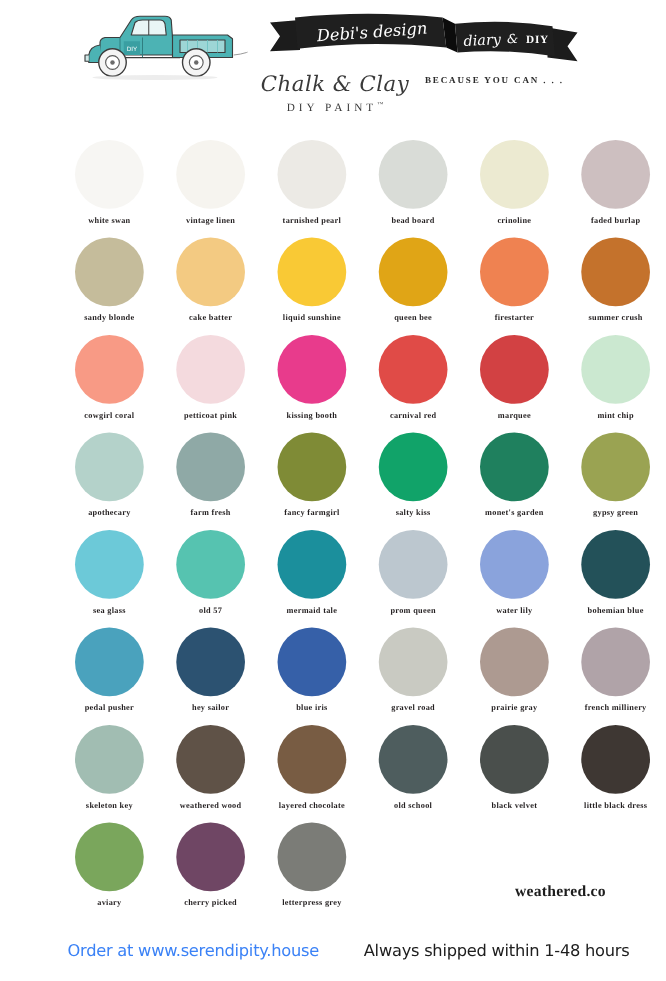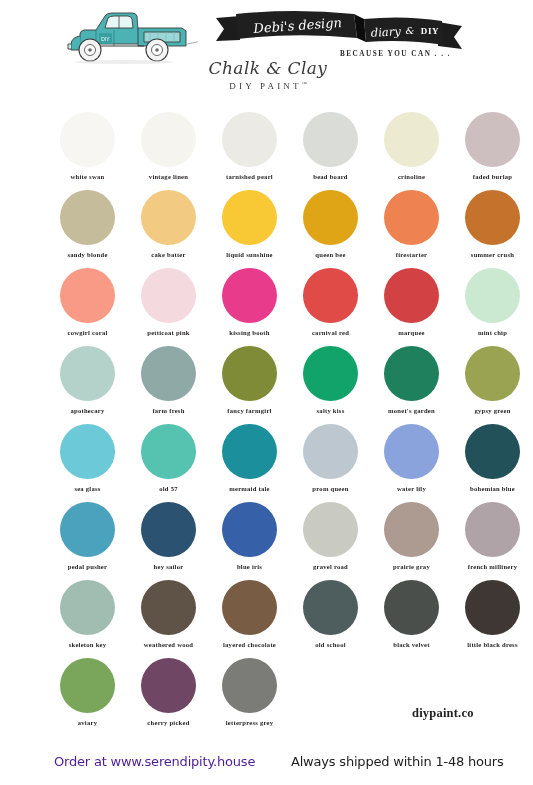--- a/index.html
+++ b/index.html
@@ -31,21 +31,21 @@
   .banner-wrap {
     position: absolute;
     left: 214px;
     top: 8px;
     width: 250px;
     height: 52px;
   }
   .tagline {
     position: absolute;
     left: 340px;
-    top: 50px;
+    top: 60px;
     font-family: "Liberation Serif", serif;
     font-size: 7.2px;
     letter-spacing: 1.5px;
     font-weight: 700;
     color: #2b2b2b;
     white-space: nowrap;
   }
   .brand-script {
     position: absolute;
     left: 208px;
@@ -149,21 +149,21 @@
     top: 748px;
     width: 533px;
     height: 37px;
   }
   .footer-left {
     position: absolute;
     left: 54px;
     top: 6px;
     font-family: "DejaVu Sans", sans-serif;
     font-size: 13px;
-    color: #4c1d95;
+    color: #3b82f6;
     letter-spacing: -0.2px;
     white-space: nowrap;
   }
   .footer-right {
     position: absolute;
     left: 291px;
     top: 6px;
     font-family: "DejaVu Sans", sans-serif;
     font-size: 13px;
     color: #1d1d1d;
@@ -462,18 +462,18 @@
         <div class="dot blank"></div>
         <div class="swatch-label empty"></div>
       </div>
     <div class="cell">
         <div class="dot blank"></div>
         <div class="swatch-label empty"></div>
       </div>
   </div>
 </div>
 
-<div class="diypaint">diypaint.co</div>
+<div class="diypaint">weathered.co</div>
 
 <div class="footer">
   <div class="footer-left">Order at www.serendipity.house</div>
   <div class="footer-right">Always shipped within 1-48 hours</div>
 </div>
 
 </body></html>

